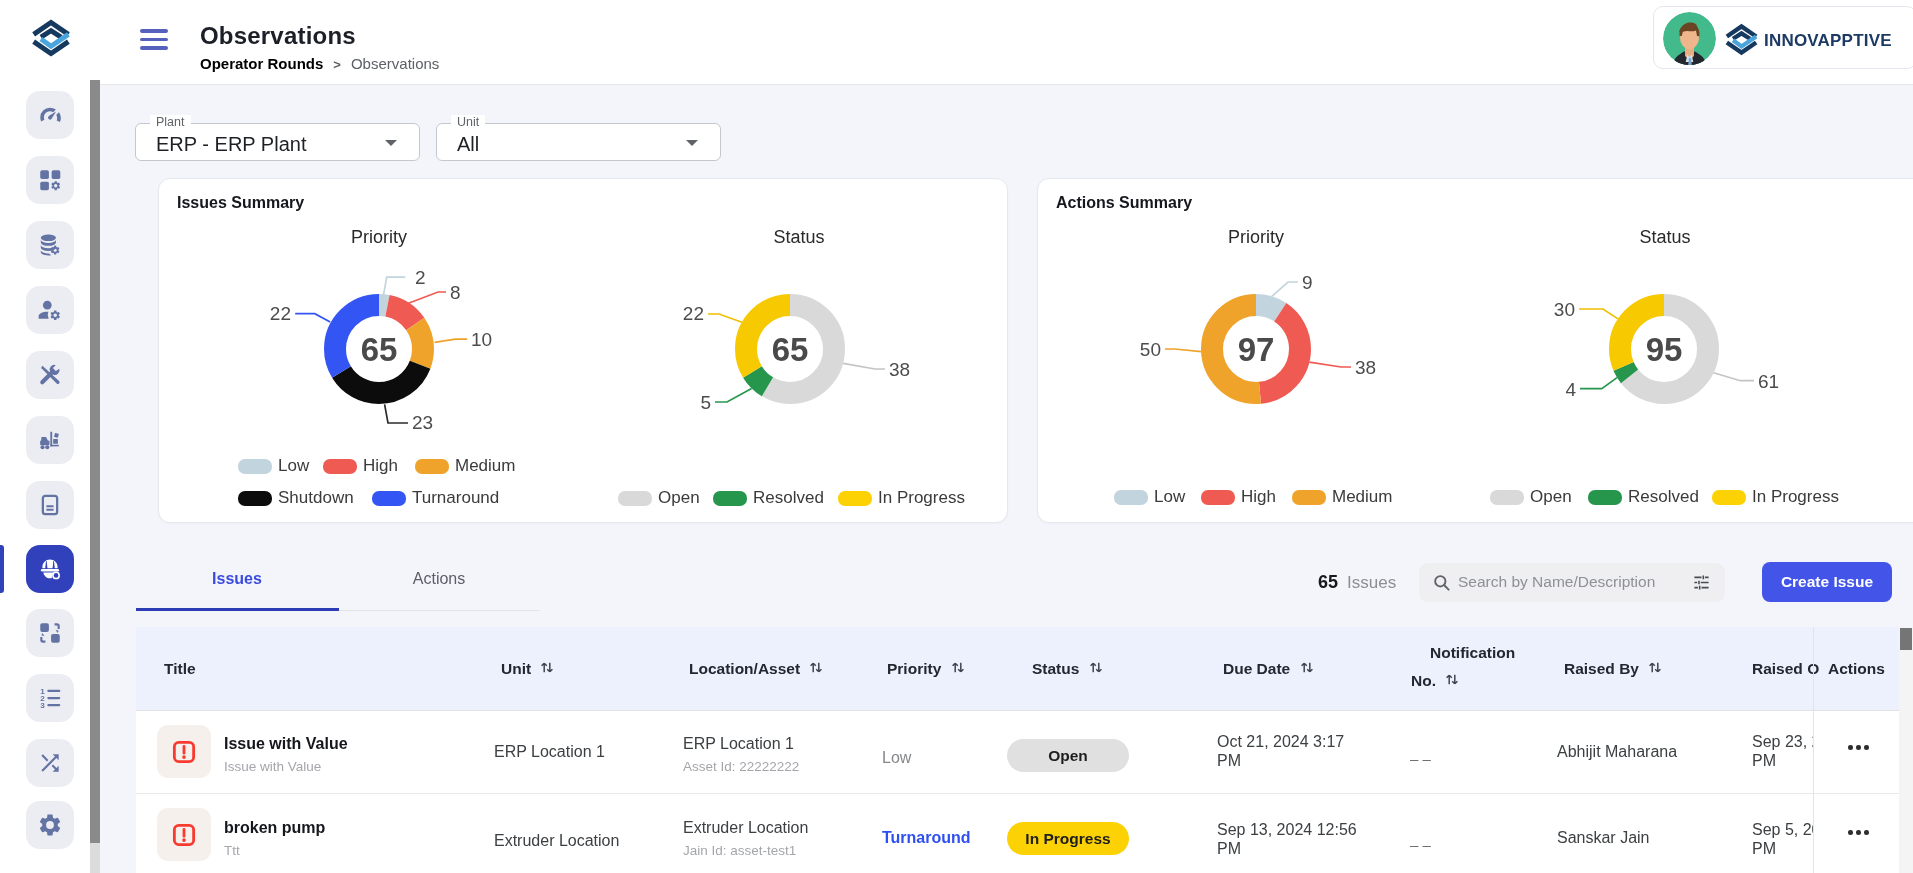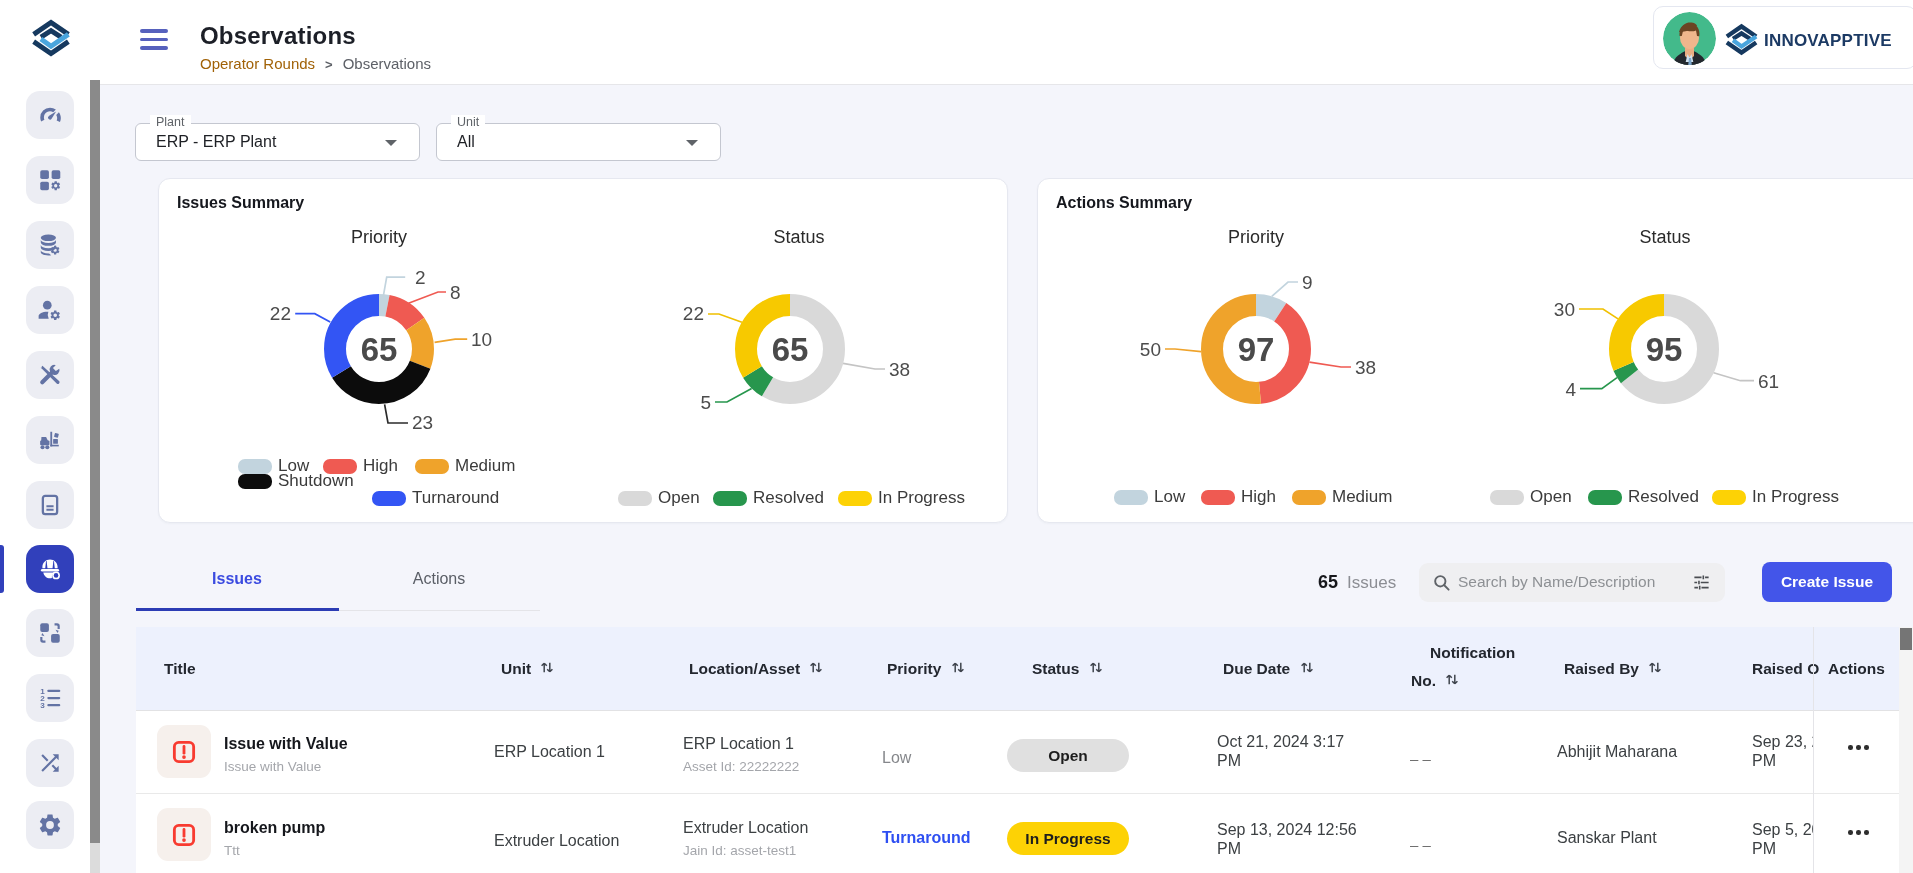--- a/index.html
+++ b/index.html
@@ -21,35 +21,35 @@
 #sbscroll-thumb { left:90px; top:80px; width:10px; height:763px; background:#8a8a8a; }
 
 
 #header { left:100px; top:0; width:1813px; height:85px; background:#fff;
   border-bottom:1px solid #e6e6e9; z-index:4; }
 #burger,#pagetitle,#crumbs { z-index:7;margin-left:12px; }
 #burger { left:128px; top:29px; width:28px; height:21px; }
 #burger div { height:3.6px; border-radius:2px; background:#5661bd; margin-bottom:5px; }
 #pagetitle { left:188px; top:22px; font-size:24px; font-weight:bold; color:#1c1f27; letter-spacing:0.2px;}
 #crumbs { left:188px; top:55px; font-size:15px; color:#5d6067; }
-#crumbs .blue { color:#a16207; font-weight:normal; }
+#crumbs .blue { color:#000000; font-weight:bold; }
 #crumbs .sep { margin:0 10px; color:#5d6067; font-weight:bold; font-size:13px;}
 
 #acct { left:1653px; top:6px; width:264px; height:63px; background:#fff;
   border:1px solid #e4e7f0; border-radius:10px; z-index:6; }
 
 
 #content { left:100px; top:85px; width:1813px; height:788px; background:#f4f5fb; }
 
 
 .sel { position:absolute; height:38px; background:#fff; border:1px solid #c4c7d0;
   border-radius:6px; }
 .sel .lab { position:absolute; top:-9px; left:14px; background:#fff; padding:0 6px;
   font-size:12.5px; color:#5f6368; }
-.sel .val { position:absolute; left:20px; top:9px; font-size:16px; color:#1e2025; }
+.sel .val { position:absolute; left:20px; top:9px; font-size:20px; color:#1e2025; }
 .sel .arr { position:absolute; right:22px; top:16px; width:0; height:0;
   border-left:6px solid transparent; border-right:6px solid transparent;
   border-top:6px solid #5f6368; }
 
 
 .card { position:absolute; top:178px; height:345px; background:#fff;
   border:1px solid #e6e8f0; border-radius:12px; box-shadow:0 1px 2px rgba(60,64,90,0.04); }
 .card .ctitle { position:absolute; left:18px; top:15px; font-size:16px; font-weight:bold; color:#15171d; }
 .leg { position:absolute; display:flex; align-items:center; }
 .leg .sw { width:34px; height:15px; border-radius:7px; margin-right:6px; }
@@ -309,21 +309,21 @@
         <span>Low</span>
       </div>
     <div class="leg" style="left:164px;top:277px">
         <div class="sw" style="background:#ef5a52"></div>
         <span>High</span>
       </div>
     <div class="leg" style="left:256px;top:277px">
         <div class="sw" style="background:#efa32b"></div>
         <span>Medium</span>
       </div>
-    <div class="leg" style="left:79px;top:292px">
+    <div class="leg" style="left:79px;top:309px">
         <div class="sw" style="background:#0c0c0c"></div>
         <span>Shutdown</span>
       </div>
     <div class="leg" style="left:213px;top:309px">
         <div class="sw" style="background:#3355f4"></div>
         <span>Turnaround</span>
       </div>
     <div class="leg" style="left:459px;top:309px">
         <div class="sw" style="background:#d9d9d9"></div>
         <span>Open</span>
@@ -478,21 +478,21 @@
             <circle cx="12" cy="16.7" r="0.75" fill="#f83b30" stroke-width="1.9"></circle>
           </svg>
       </div>
       <div class="cell" style="left:88px;top:24px;font-size:16px;font-weight:bold;color:#15171c">broken pump<div class="sub" style="font-weight:normal">Ttt</div></div>
       <div class="cell" style="left:358px;top:37px">Extruder Location</div>
       <div class="cell" style="left:547px;top:24px">Extruder Location<div class="sub">Jain Id: asset-test1</div></div>
       <div class="cell" style="left:746px;top:34px;color:#2e4ff2;font-weight:bold">Turnaround</div>
       <div class="pill" style="left:871px;top:28px;background:#fdd205">In Progress</div>
       <div class="cell" style="left:1081px;top:26px">Sep 13, 2024 12:56<br>PM</div>
       <div class="cell" style="left:1274px;top:41px;color:#707070;font-size:15px">– –</div>
-      <div class="cell" style="left:1421px;top:34px">Sanskar Plant</div>
+      <div class="cell" style="left:1421px;top:34px">Sanskar Jain</div>
       <div class="cell" style="left:1616px;top:26px;width:61px;overflow:hidden">Sep 5, 2024<br>PM</div>
       <div class="cell dots" style="left:1712px;top:36px">
           <i></i>
           <i></i>
           <i></i>
         </div>
     </div>
   </div>
   <div id="colsep" class="abs"></div>
   <div id="vscroll-track" class="abs"></div>

